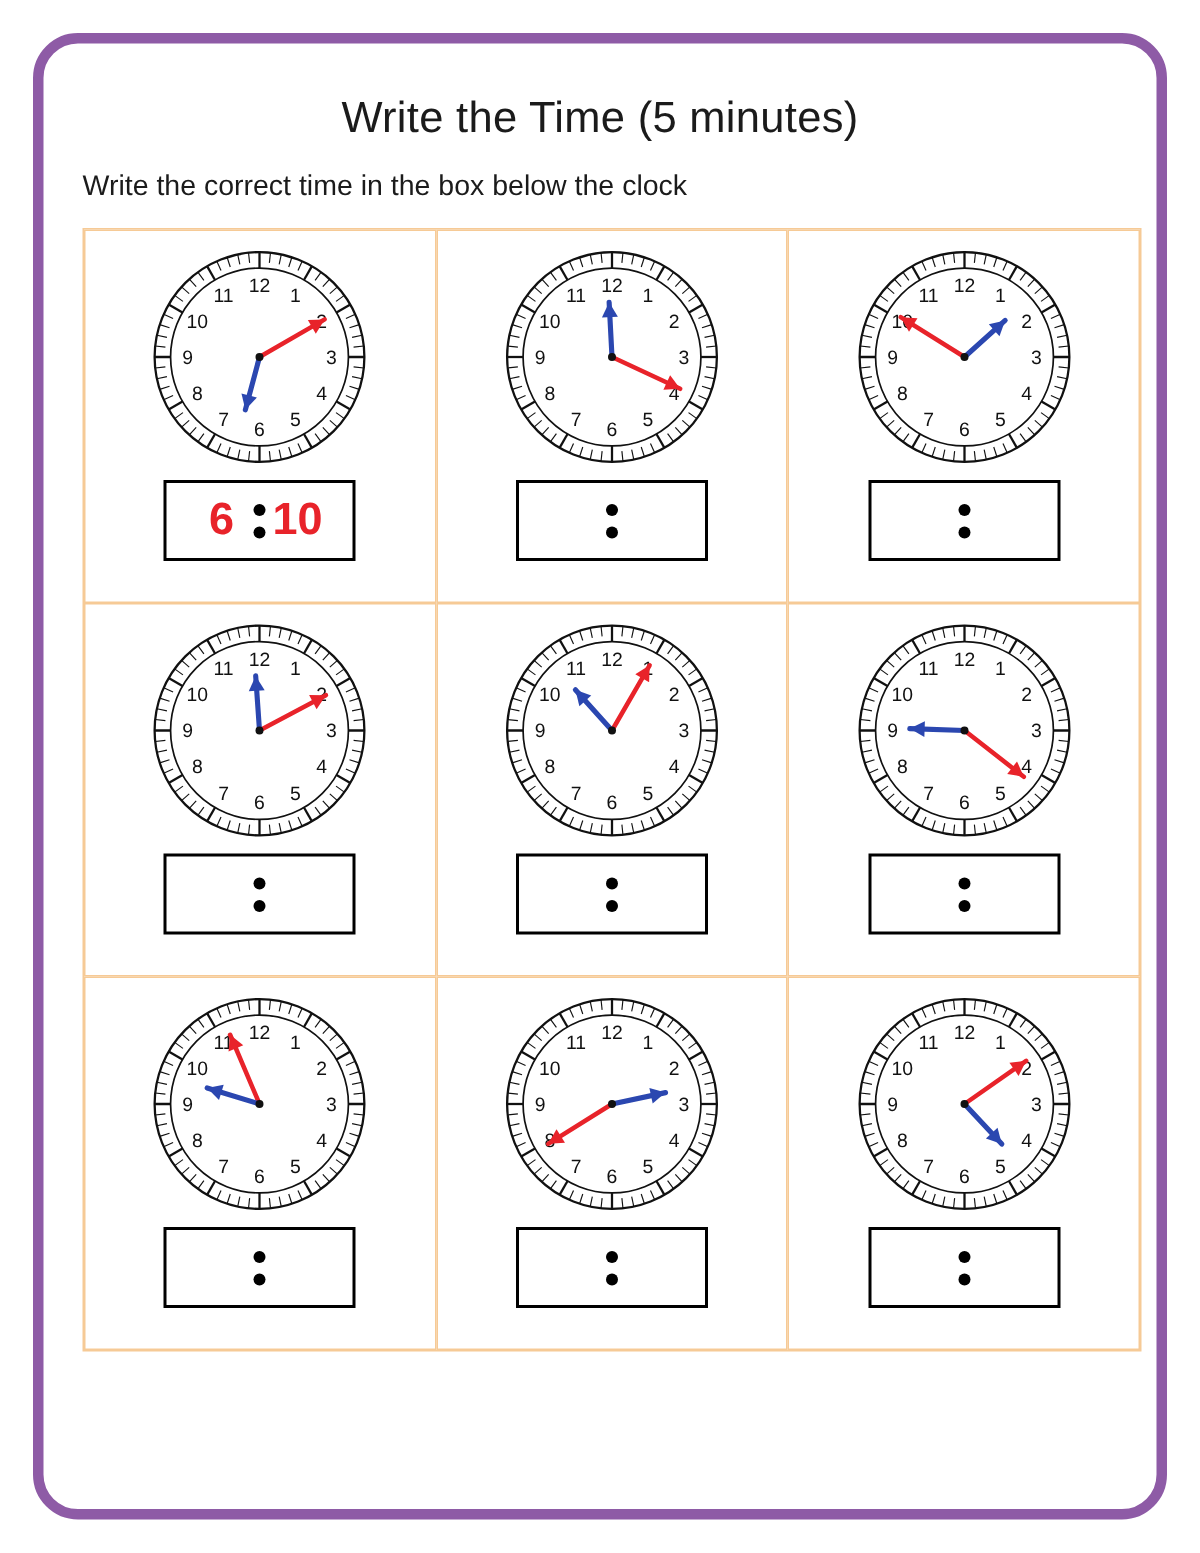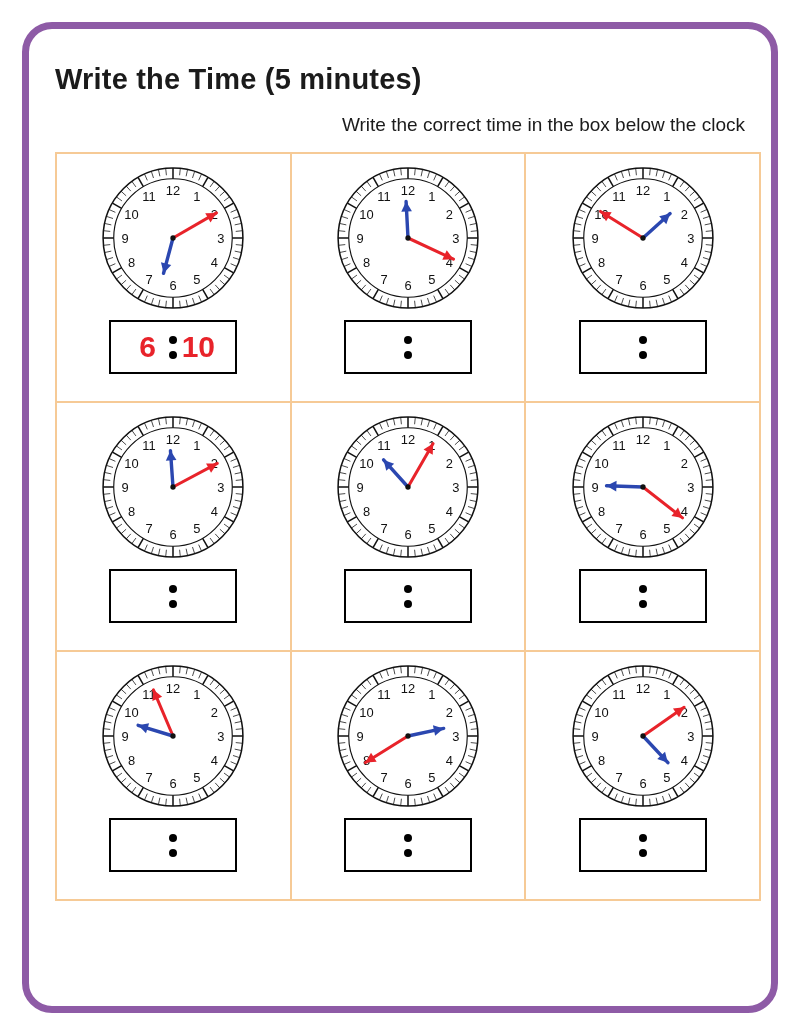--- a/index.html
+++ b/index.html
@@ -26,29 +26,29 @@
     height: 100%;
     box-sizing: border-box;
     border: 7px solid #8e5ba6;
     border-radius: 30px;
     background: #ffffff;
     padding: 18px 26px 10px 26px;
     display: flex;
     flex-direction: column;
   }
   .title {
-    text-align: left;
+    text-align: center;
     font-size: 29px;
-    font-weight: bold;
+    font-weight: normal;
     color: #1b1b1b;
     letter-spacing: 0.2px;
     margin-top: 16px;
   }
   .subtitle {
-    text-align: right;
+    text-align: left;
     font-size: 19px;
     color: #1b1b1b;
     margin-top: 18px;
     margin-bottom: 16px;
   }
   .grid {
     margin: 0 auto;
     width: 706px;
     border: 1px solid #f6ca96;
     box-sizing: border-box;

